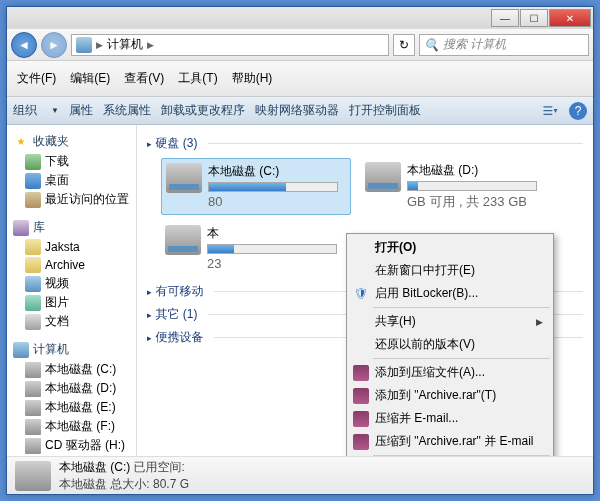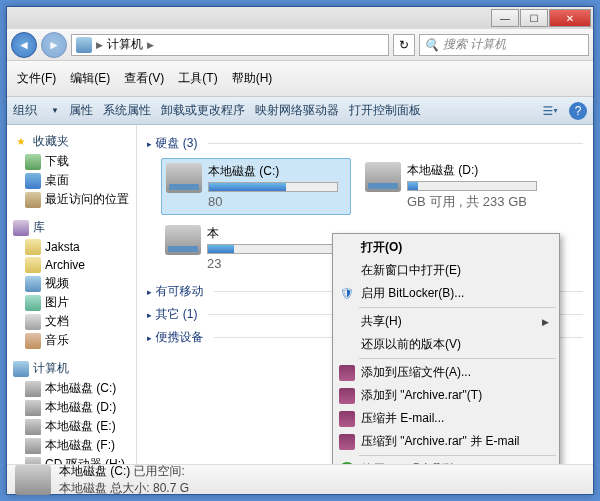--- a/index.html
+++ b/index.html
@@ -44,30 +44,30 @@
 .sect::after { content:""; flex:1; border-top:1px solid #e0e0e0; margin-left:6px; }
 .drow { display:flex; gap:10px; margin-left:14px; }
 .drive { display:flex; gap:6px; align-items:flex-start; padding:4px; width:190px; }
 .drive.sel { background:#cde6f7; border:1px solid #7ab8e0; border-radius:2px; }
 .dico { width:36px; height:30px; background:linear-gradient(#d0d0d0,#909090); border-radius:3px; position:relative; }
 .dico::after { content:""; position:absolute; left:3px; right:3px; bottom:3px; height:6px; background:#5b90c0; border-radius:1px; }
 .dinfo { flex:1; }
 .dbar { width:130px; height:10px; border:1px solid #aaa; background:#eee; margin:2px 0; position:relative; }
 .dbar .fill { position:absolute; left:0; top:0; bottom:0; background:linear-gradient(#6bb8e8,#3d7cc9); }
 .dsub { color:#666; font-size:13px; }
-.ctxmenu { position:absolute; left:195px; top:108px; width:228px; background:#f0f0f0; border:1px solid #999; box-shadow:3px 3px 6px rgba(0,0,0,0.3); padding:2px; }
+.ctxmenu { position:absolute; left:209px; top:108px; width:208px; background:#f0f0f0; border:1px solid #999; box-shadow:3px 3px 6px rgba(0,0,0,0.3); padding:2px; }
 .ctxmenu .mi { display:flex; align-items:center; gap:6px; padding:3px 8px 3px 26px; position:relative; white-space:nowrap; }
 .ctxmenu .mi.bold { font-weight:bold; }
 .ctxmenu .mi .mico { position:absolute; left:4px; width:16px; height:16px; display:flex; align-items:center; justify-content:center; font-size:11px; }
 .ctxmenu .mi .arr { margin-left:auto; font-size:9px; color:#444; }
 .ctxmenu .sep { border-top:1px solid #ccc; margin:2px 1px 2px 24px; }
 .mico.shield { color:#1a6ac0; }
 .mico.rar { background:linear-gradient(#8a3a6a,#b05a8a); border-radius:2px; }
 .mico.g360 { background:#3a9a3a; color:#fff; border-radius:50%; font-size:9px; }
-.statusbar { height:30px; border-top:1px solid #ddd; background:linear-gradient(#f8f8f8,#e8e8e8); display:flex; align-items:center; padding:2px 8px; gap:8px; }
+.statusbar { height:38px; border-top:1px solid #ddd; background:linear-gradient(#f8f8f8,#e8e8e8); display:flex; align-items:center; padding:2px 8px; gap:8px; }
 .statusbar .sico { width:36px; height:30px; background:linear-gradient(#d0d0d0,#909090); border-radius:3px; }
 .statusbar .stext { font-size:11px; color:#444; line-height:1.4; }
 .statusbar .stitle { color:#000; font-size:12px; }
 </style>
 </head>
 <body>
 
 <div class="window">
 
   <div class="titlebar">
@@ -153,24 +153,20 @@
             <span class="ico vid"></span>
             <span>视频</span>
           </div>
         <div class="sideitem">
             <span class="ico pic"></span>
             <span>图片</span>
           </div>
         <div class="sideitem">
             <span class="ico doc"></span>
             <span>文档</span>
-          </div>
-        <div class="sideitem">
-            <span class="ico mus"></span>
-            <span>音乐</span>
           </div>
       </div>
       <div class="sidegrp">
         <div class="sidehdr sel">
             <span class="ico comp"></span>
             <span>计算机</span>
           </div>
         <div class="sideitem">
             <span class="ico drv"></span>
             <span>本地磁盘 (C:)</span>

